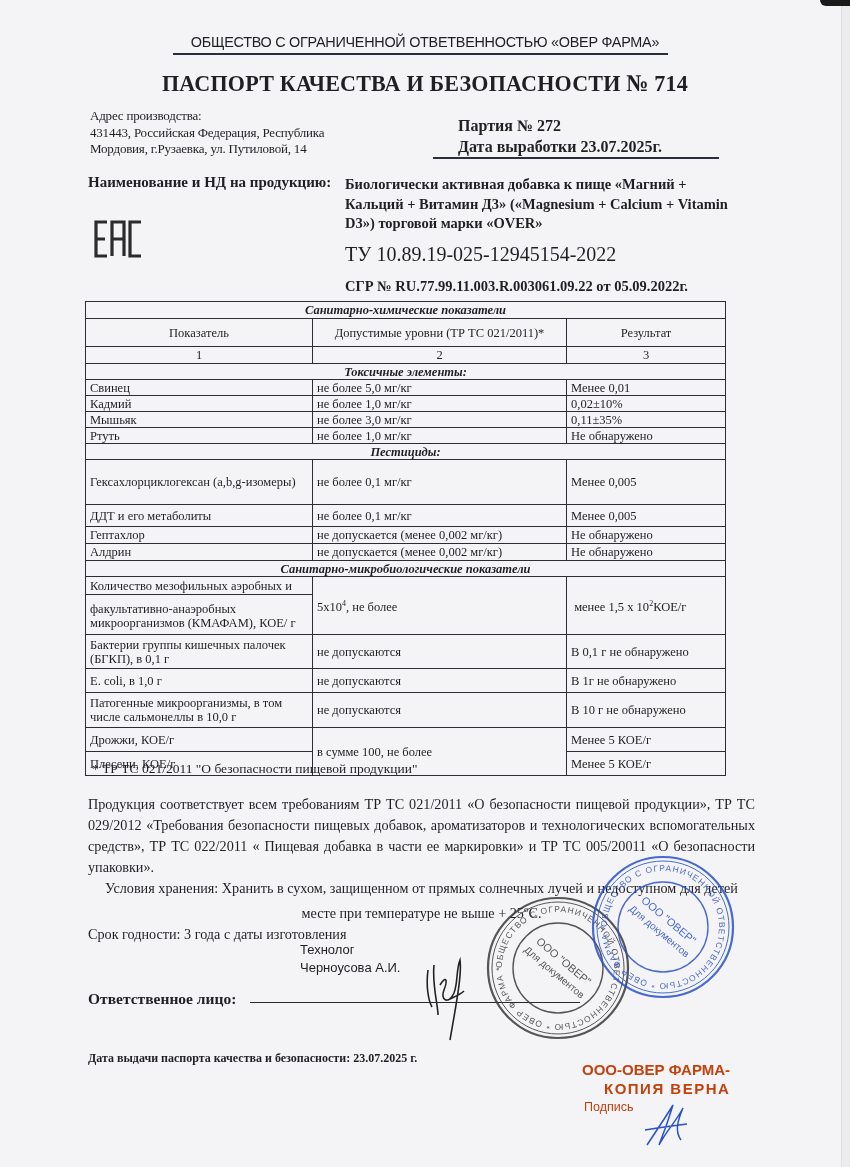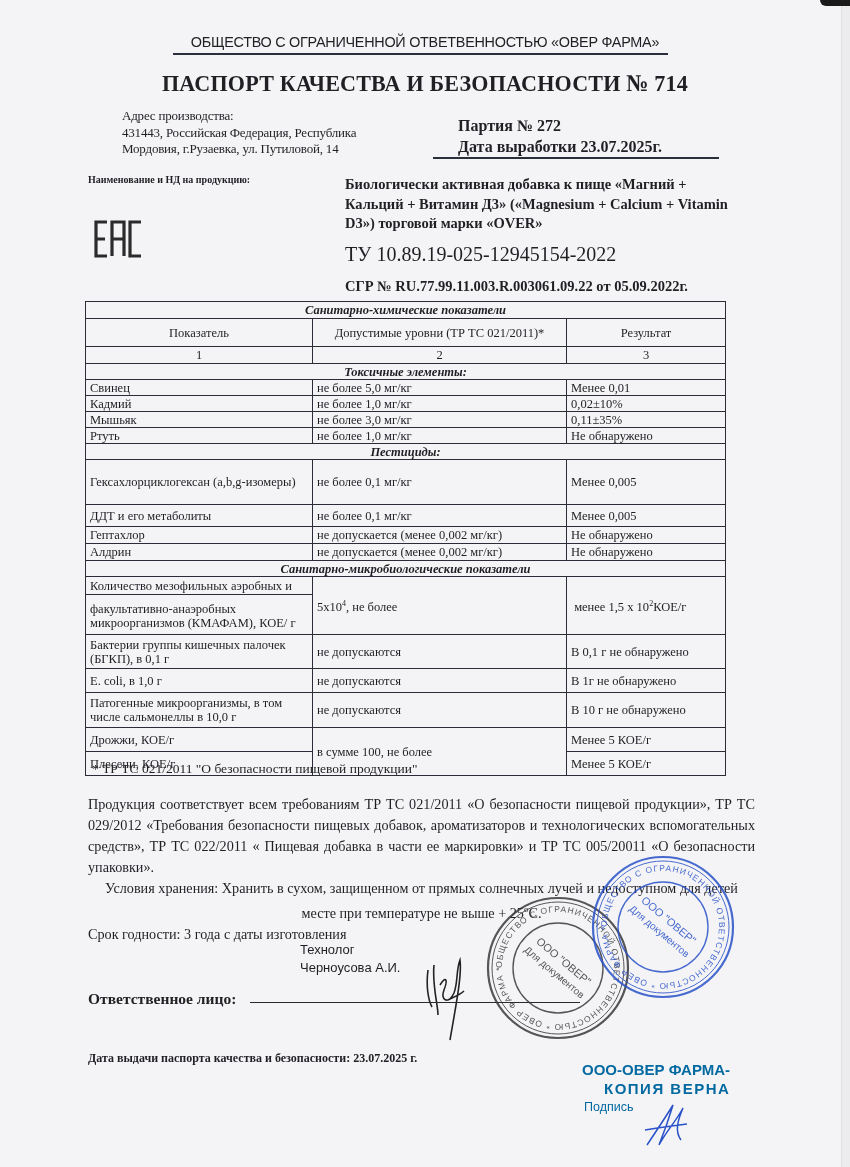--- a/index.html
+++ b/index.html
@@ -10,46 +10,46 @@
     color: #1f1f24;
   }
   .scan-edge { position: absolute; right: 0; top: 0; width: 8px; height: 1167px; background: #ececee; border-left: 1px solid #e0e0e3; }
   .scan-corner { position: absolute; right: 0; top: 0; width: 30px; height: 6px; background: #1a1a1a; border-bottom-left-radius: 6px; }
   .abs { position: absolute; }
 
   .org { left: 0; width: 850px; top: 33px; text-align: center; font-family: "Liberation Sans", sans-serif; font-size: 15.5px; letter-spacing: -0.3px; transform: scaleX(0.93); }
   .org-line { left: 173px; top: 53px; width: 495px; height: 2px; background: #2a2f3c; }
   .title { left: 0; width: 850px; top: 70px; text-align: center; font-weight: bold; font-size: 24px; letter-spacing: 0.2px; transform: scaleX(0.92); }
 
-  .addr { left: 90px; top: 108px; font-size: 13px; line-height: 16.5px; letter-spacing: -0.2px; margin-left: 32px; }
+  .addr { left: 90px; top: 108px; font-size: 13px; line-height: 16.5px; letter-spacing: -0.2px; }
   .batch { left: 458px; top: 115px; font-weight: bold; font-size: 16px; line-height: 21px; }
   .batch-line { left: 433px; top: 157px; width: 286px; height: 1.5px; background: #2a2f3c; }
 
-  .label-name { left: 88px; top: 174px; font-weight: bold; font-size: 10px; }
+  .label-name { left: 88px; top: 174px; font-weight: bold; font-size: 15px; }
   .product { left: 345px; top: 175px; width: 390px; font-weight: bold; font-size: 14.5px; line-height: 19.5px; }
   .tu { left: 345px; top: 243px; font-weight: normal; font-size: 20px; }
   .sgr { left: 345px; top: 278px; font-weight: bold; font-size: 14.5px; }
 
   .eac { left: 93px; top: 220px; width: 52px; height: 38px; }
 
   table.q { position: absolute; left: 85px; top: 301px; width: 640px; border-collapse: collapse; font-size: 12.5px; table-layout: fixed; }
   table.q td { border: 1.3px solid #2b2d36; padding: 0 4px; line-height: 14px; vertical-align: middle; }
   table.q td.c { text-align: center; }
   table.q td.sec { text-align: center; font-style: italic; font-weight: bold; }
   .footnote { left: 92px; top: 761px; font-size: 13.5px; }
 
   .para { left: 88px; top: 794px; width: 667px; font-size: 14.2px; line-height: 21px; text-align: justify; }
   .para p { margin: 0; }
 
   .tech { left: 300px; top: 941px; font-family: "Liberation Sans", sans-serif; font-size: 13px; line-height: 18px; width: 110px; }
   .resp { left: 88px; top: 990px; font-weight: bold; font-size: 15.5px; }
   .resp-line { left: 250px; top: 1002px; width: 330px; height: 1px; background: #2a2a2a; }
   .issue { left: 88px; top: 1051px; font-weight: bold; font-size: 12px; }
 
-  .stamp-copy { left: 582px; top: 1060px; color: #0369a1; font-family: "Liberation Sans", sans-serif; font-weight: bold; font-size: 15px; line-height: 19px; }
+  .stamp-copy { left: 582px; top: 1060px; color: #c2410c; font-family: "Liberation Sans", sans-serif; font-weight: bold; font-size: 15px; line-height: 19px; }
   .stamp-copy .l2 { padding-left: 22px; letter-spacing: 1.5px; }
   .stamp-copy .l3 { font-size: 12.5px; font-weight: normal; padding-left: 2px; }
   svg.stamp { position: absolute; }
 </style>
 </head>
 <body>
 
 <div class="scan-edge"></div>
 <div class="scan-corner"></div>
 

